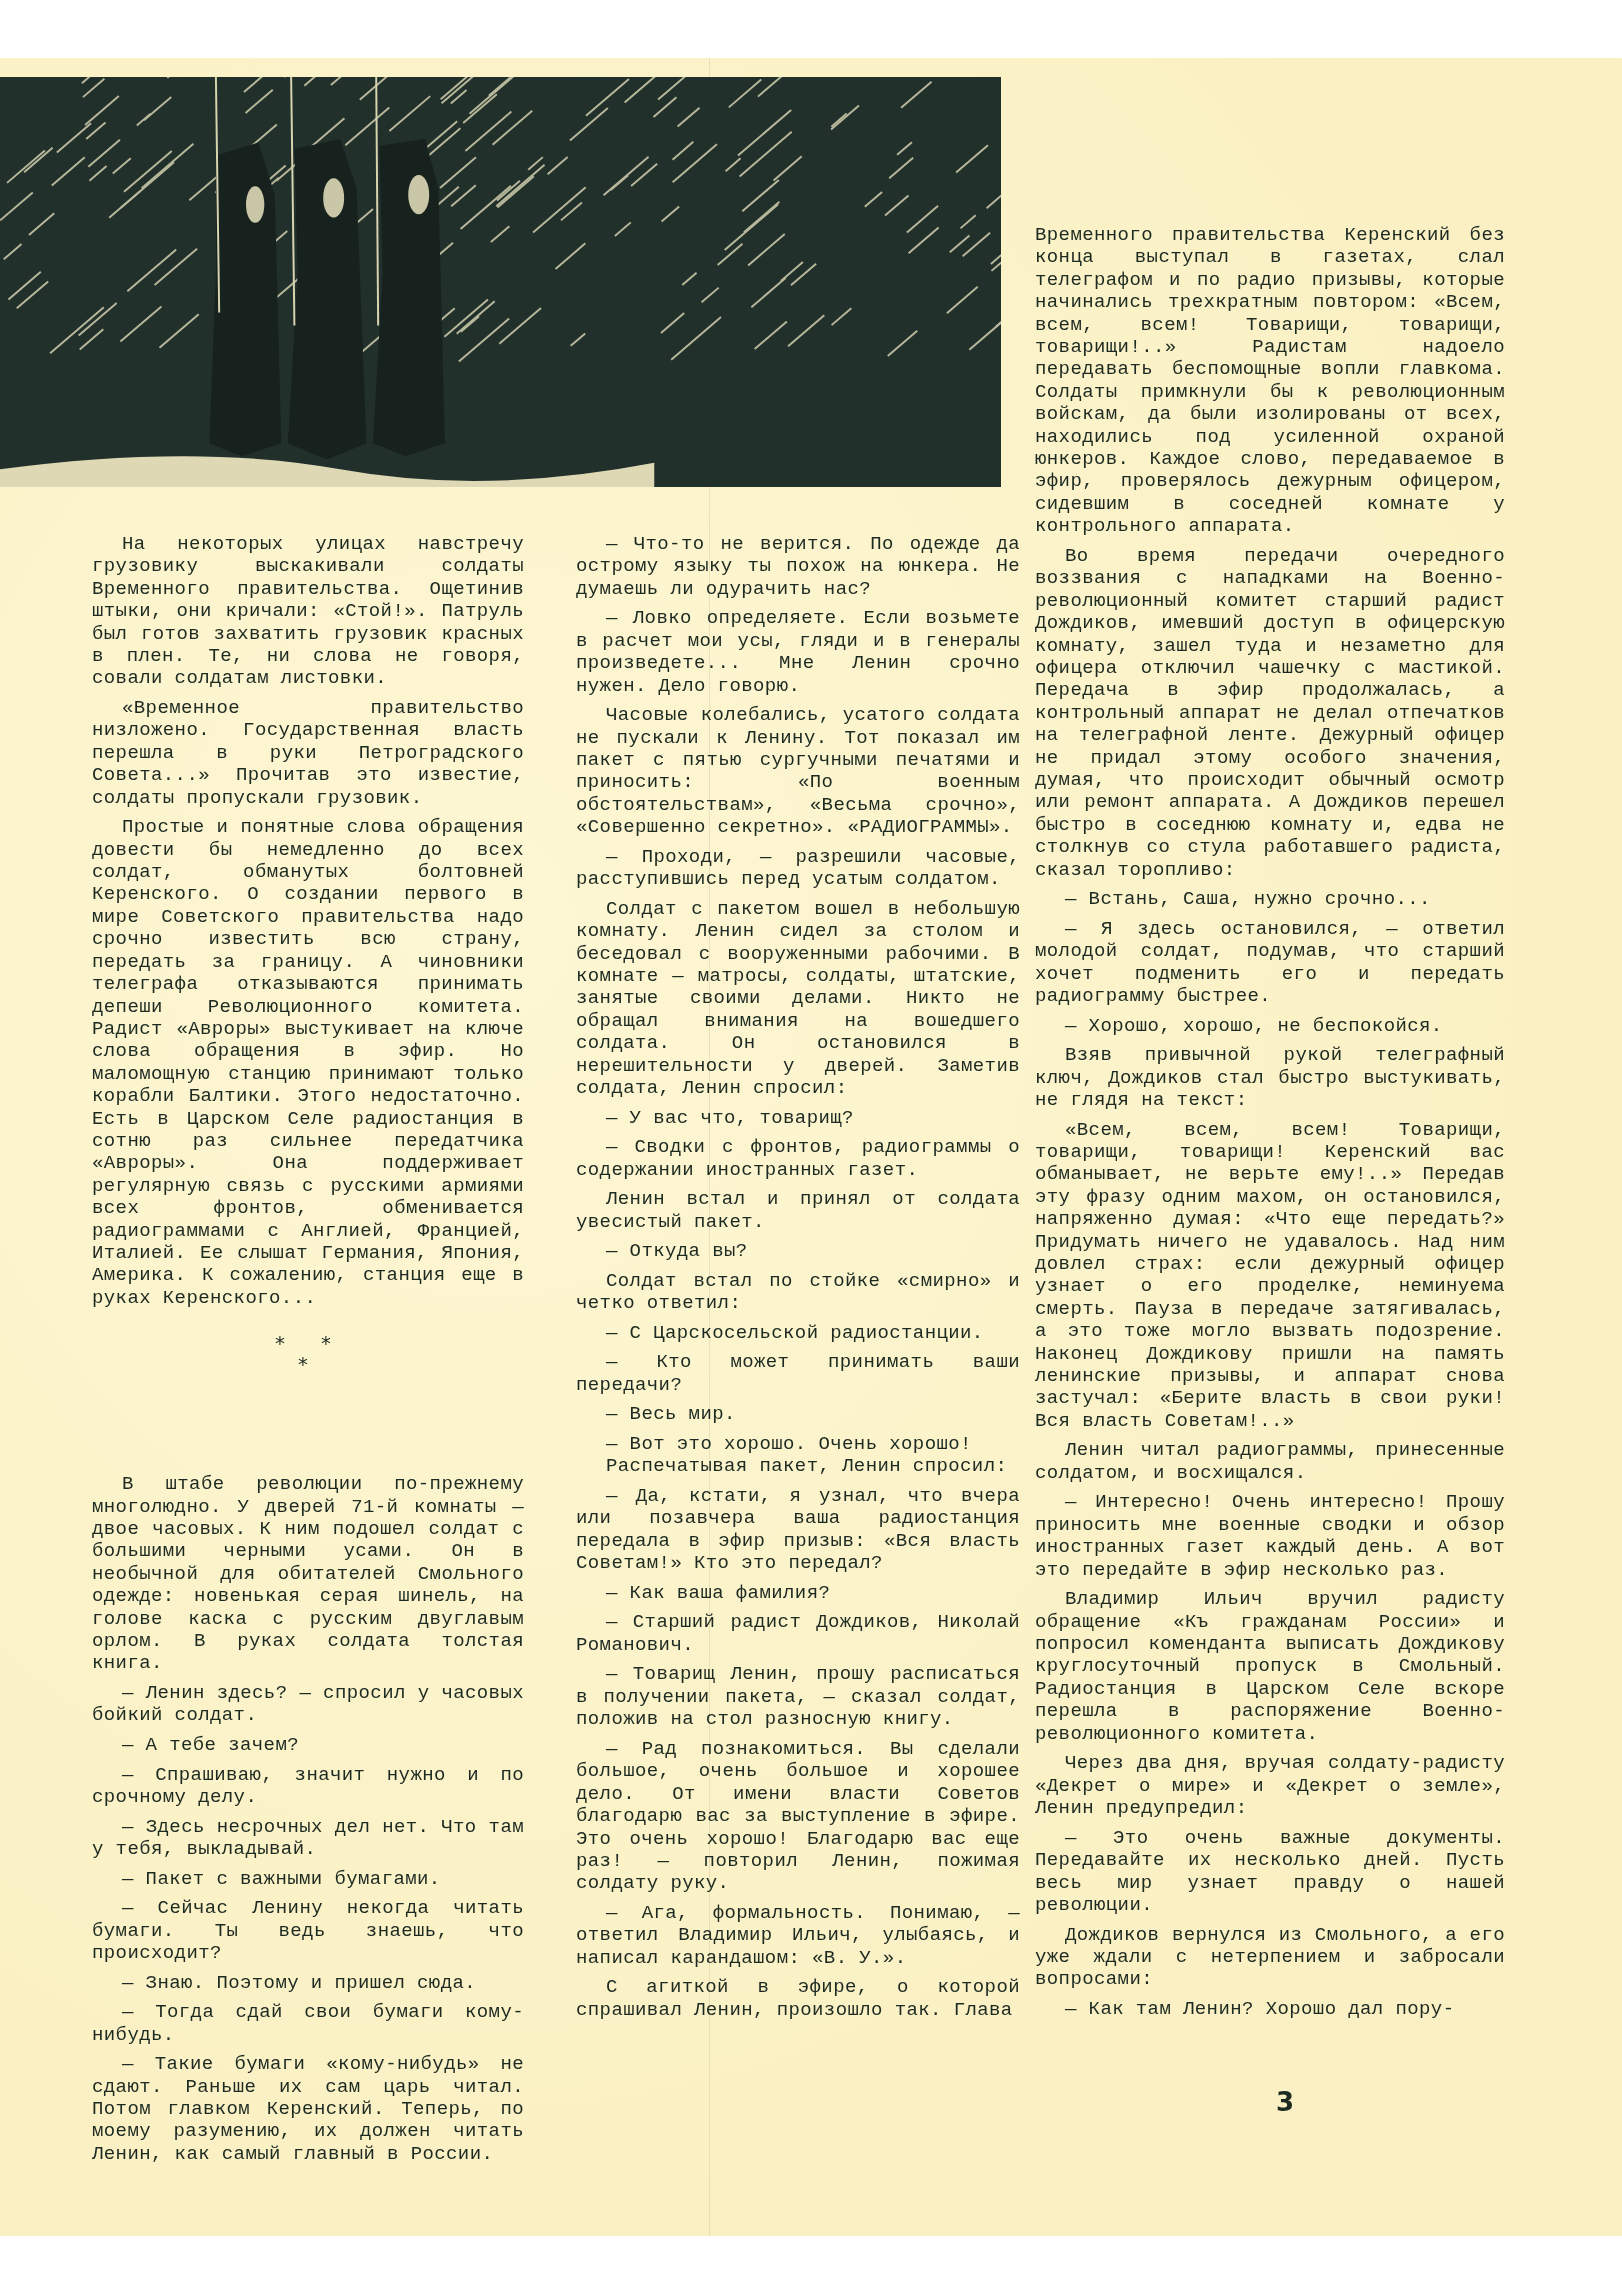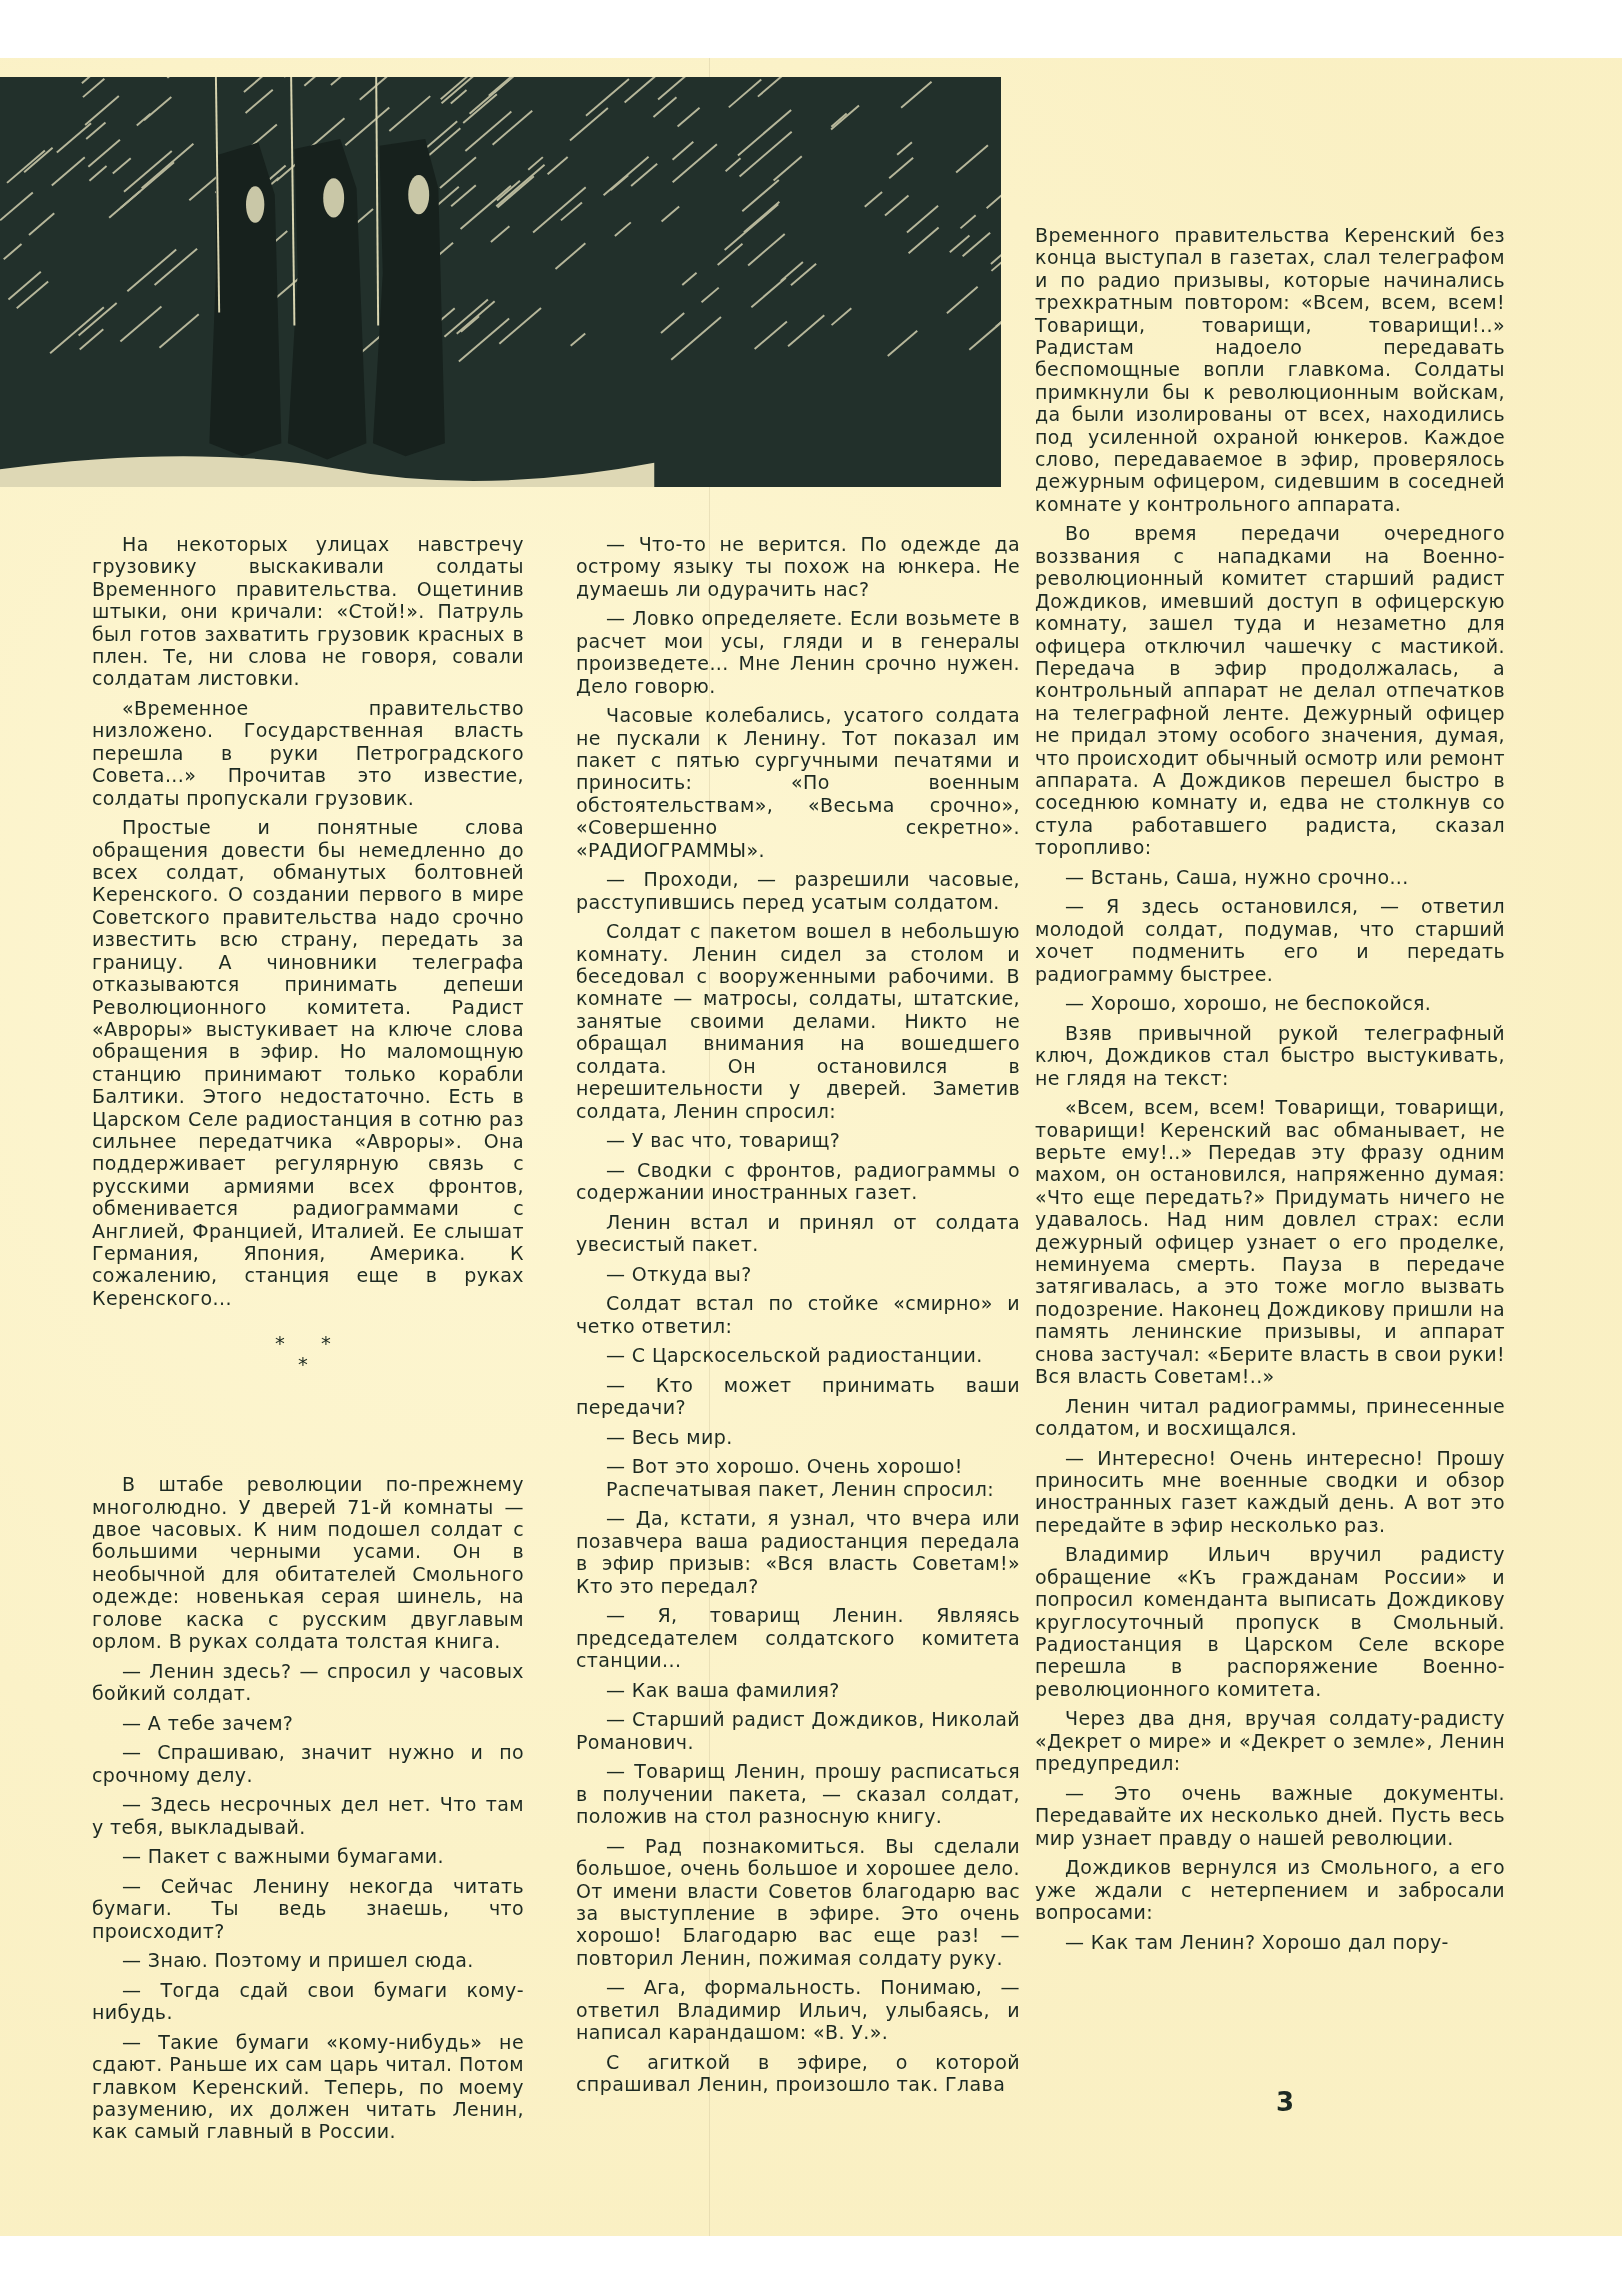--- a/index.html
+++ b/index.html
@@ -14,21 +14,21 @@
     background:#22302b; overflow:hidden;
   }
   .illustration svg { width:100%; height:100%; display:block; }
   .col {
     position:absolute;
     font-family:"DejaVu Sans", "Liberation Sans", sans-serif;
     font-size:19px; line-height:22.4px; color:#1d2a22;
     text-align:justify; hyphens:manual;
     letter-spacing:0.4px;
   }
-  .col p { margin:0 0 7.2px 0; text-indent:30px; }
+  .col p { margin:0 0 7.2px 0; text-indent:30px;font-family:Liberation Mono, monospace; }
   .col p.nogap { margin-bottom:0; }
   .col p.noindent { text-indent:0; }
   #col-left { left:92px; top:533px; width:432px; }
   #col-mid { left:560px; top:533px; width:444px;margin-left:16px; }
   #col-right { left:1035px; top:224px; width:470px; }
   .stars {
     position:absolute; left:275px; top:1332px; width:85px; height:52px;
     font-family:"DejaVu Sans", sans-serif; font-size:19.6px; color:#1d2a22;
   }
   .stars span { position:absolute; }
@@ -240,21 +240,20 @@
   <p>— Сводки с фронтов, радиограммы о содержании иностранных газет.</p>
   <p>Ленин встал и принял от солдата увесистый пакет.</p>
   <p>— Откуда вы?</p>
   <p>Солдат встал по стойке «смирно» и четко ответил:</p>
   <p>— С Царскосельской радиостанции.</p>
   <p>— Кто может принимать ваши передачи?</p>
   <p>— Весь мир.</p>
   <p class="nogap">— Вот это хорошо. Очень хорошо!</p>
   <p>Распечатывая пакет, Ленин спросил:</p>
   <p>— Да, кстати, я узнал, что вчера или позавчера ваша радиостанция передала в эфир призыв: «Вся власть Советам!» Кто это передал?</p>
-  <p>— Я, товарищ Ленин. Являясь председателем солдатского комитета станции...</p>
   <p>— Как ваша фамилия?</p>
   <p>— Старший радист Дождиков, Николай Романович.</p>
   <p>— Товарищ Ленин, прошу расписаться в получении пакета, — сказал солдат, положив на стол разносную книгу.</p>
   <p>— Рад познакомиться. Вы сделали большое, очень большое и хорошее дело. От имени власти Советов благодарю вас за выступление в эфире. Это очень хорошо! Благодарю вас еще раз! — повторил Ленин, пожимая солдату руку.</p>
   <p>— Ага, формальность. Понимаю, — ответил Владимир Ильич, улыбаясь, и написал карандашом: «В. У.».</p>
   <p>С агиткой в эфире, о которой спрашивал Ленин, произошло так. Глава</p>
 </div>
 
 <div class="col" id="col-right">
   <p class="noindent">Временного правительства Керенский без конца выступал в газетах, слал телеграфом и по радио призывы, которые начинались трехкратным повтором: «Всем, всем, всем! Товарищи, товарищи, товарищи!..» Радистам надоело передавать беспомощные вопли главкома. Солдаты примкнули бы к революционным войскам, да были изолированы от всех, находились под усиленной охраной юнкеров. Каждое слово, передаваемое в эфир, проверялось дежурным офицером, сидевшим в соседней комнате у контрольного аппарата.</p>

